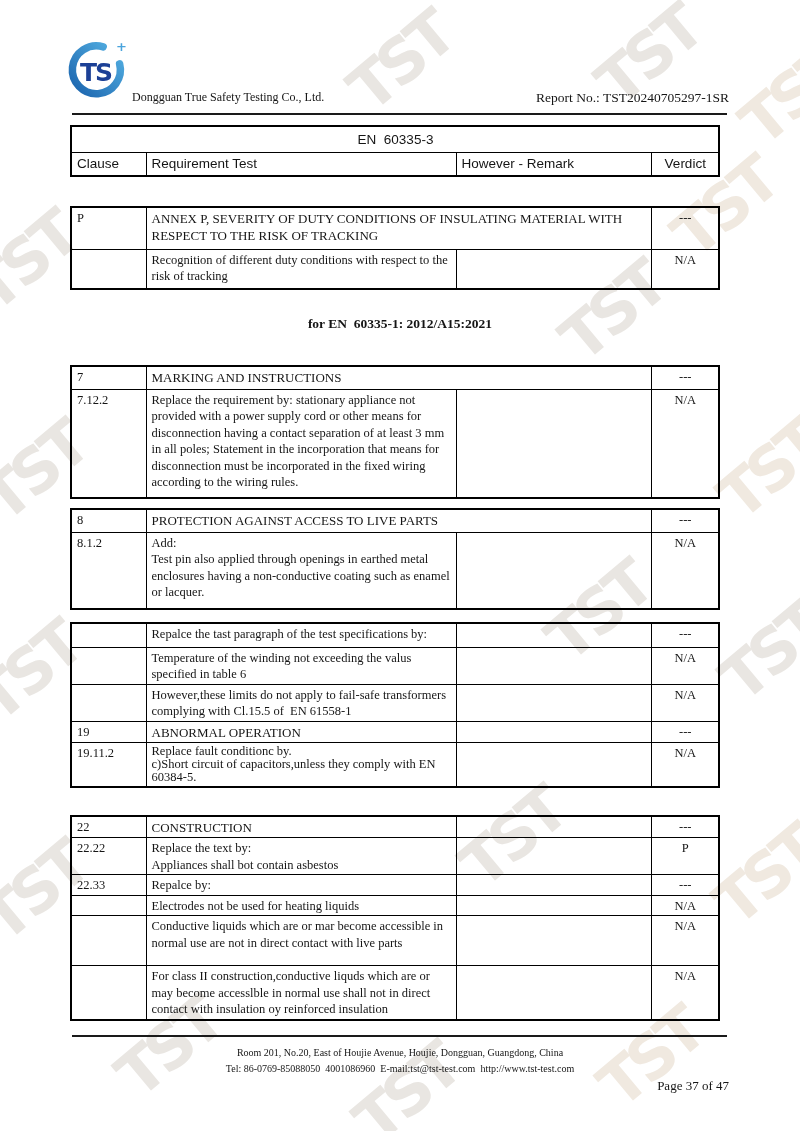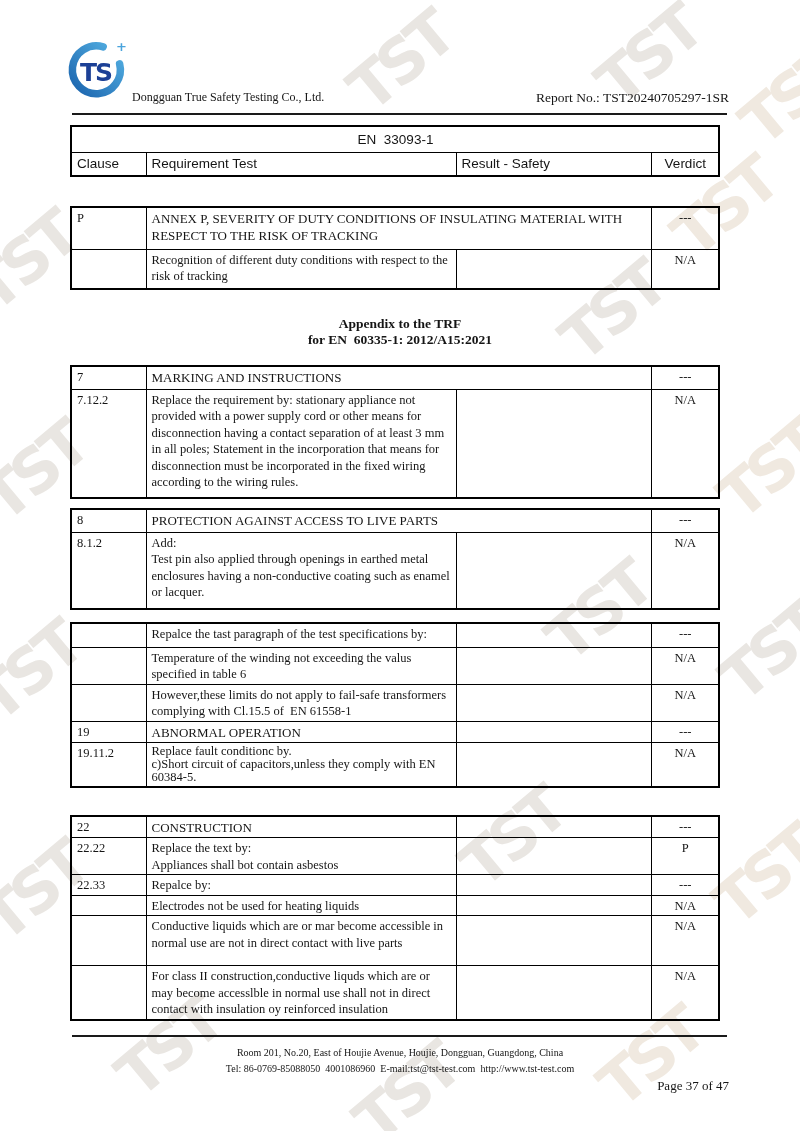--- a/index.html
+++ b/index.html
@@ -89,26 +89,26 @@
 
   <table class="tbl abs" id="std" style="left:70px;top:125px">
     <colgroup>
         <col class="c1">
         <col class="c2">
         <col class="c3">
         <col class="c4">
       </colgroup>
     <tbody>
         <tr style="height:26px">
-      <td colspan="4" class="std-title" data-bind="standard_table.title">EN  33093-1</td>
+      <td colspan="4" class="std-title" data-bind="standard_table.title">EN  60335-3</td>
     </tr>
     <tr style="height:24px">
       <td data-bind="standard_table.columns.0">Clause</td>
       <td data-bind="standard_table.columns.1">Requirement Test</td>
-      <td data-bind="standard_table.columns.2">Result - Safety</td>
+      <td data-bind="standard_table.columns.2">However - Remark</td>
       <td class="v" data-bind="standard_table.columns.3">Verdict</td>
     </tr>
   </tbody>
     </table>
 
   <table class="tbl abs" style="left:70px;top:206px">
     <colgroup>
         <col class="c1">
         <col class="c2">
         <col class="c3">
@@ -125,21 +125,20 @@
       <td class="rq">
             <div data-bind="tables.0.rows.1.lines.0">Recognition of different duty conditions with respect to the risk of tracking</div>
           </td>
       <td></td>
       <td class="v" data-bind="tables.0.rows.1.verdict">N/A</td>
     </tr>
   </tbody>
     </table>
 
   <div class="abs appendix">
-    <div data-bind="appendix.line1">Appendix to the TRF</div>
     <div data-bind="appendix.line2">for EN  60335-1: 2012/A15:2021</div>
   </div>
 
   <table class="tbl abs" style="left:70px;top:365px">
     <colgroup>
         <col class="c1">
         <col class="c2">
         <col class="c3">
         <col class="c4">
       </colgroup>

